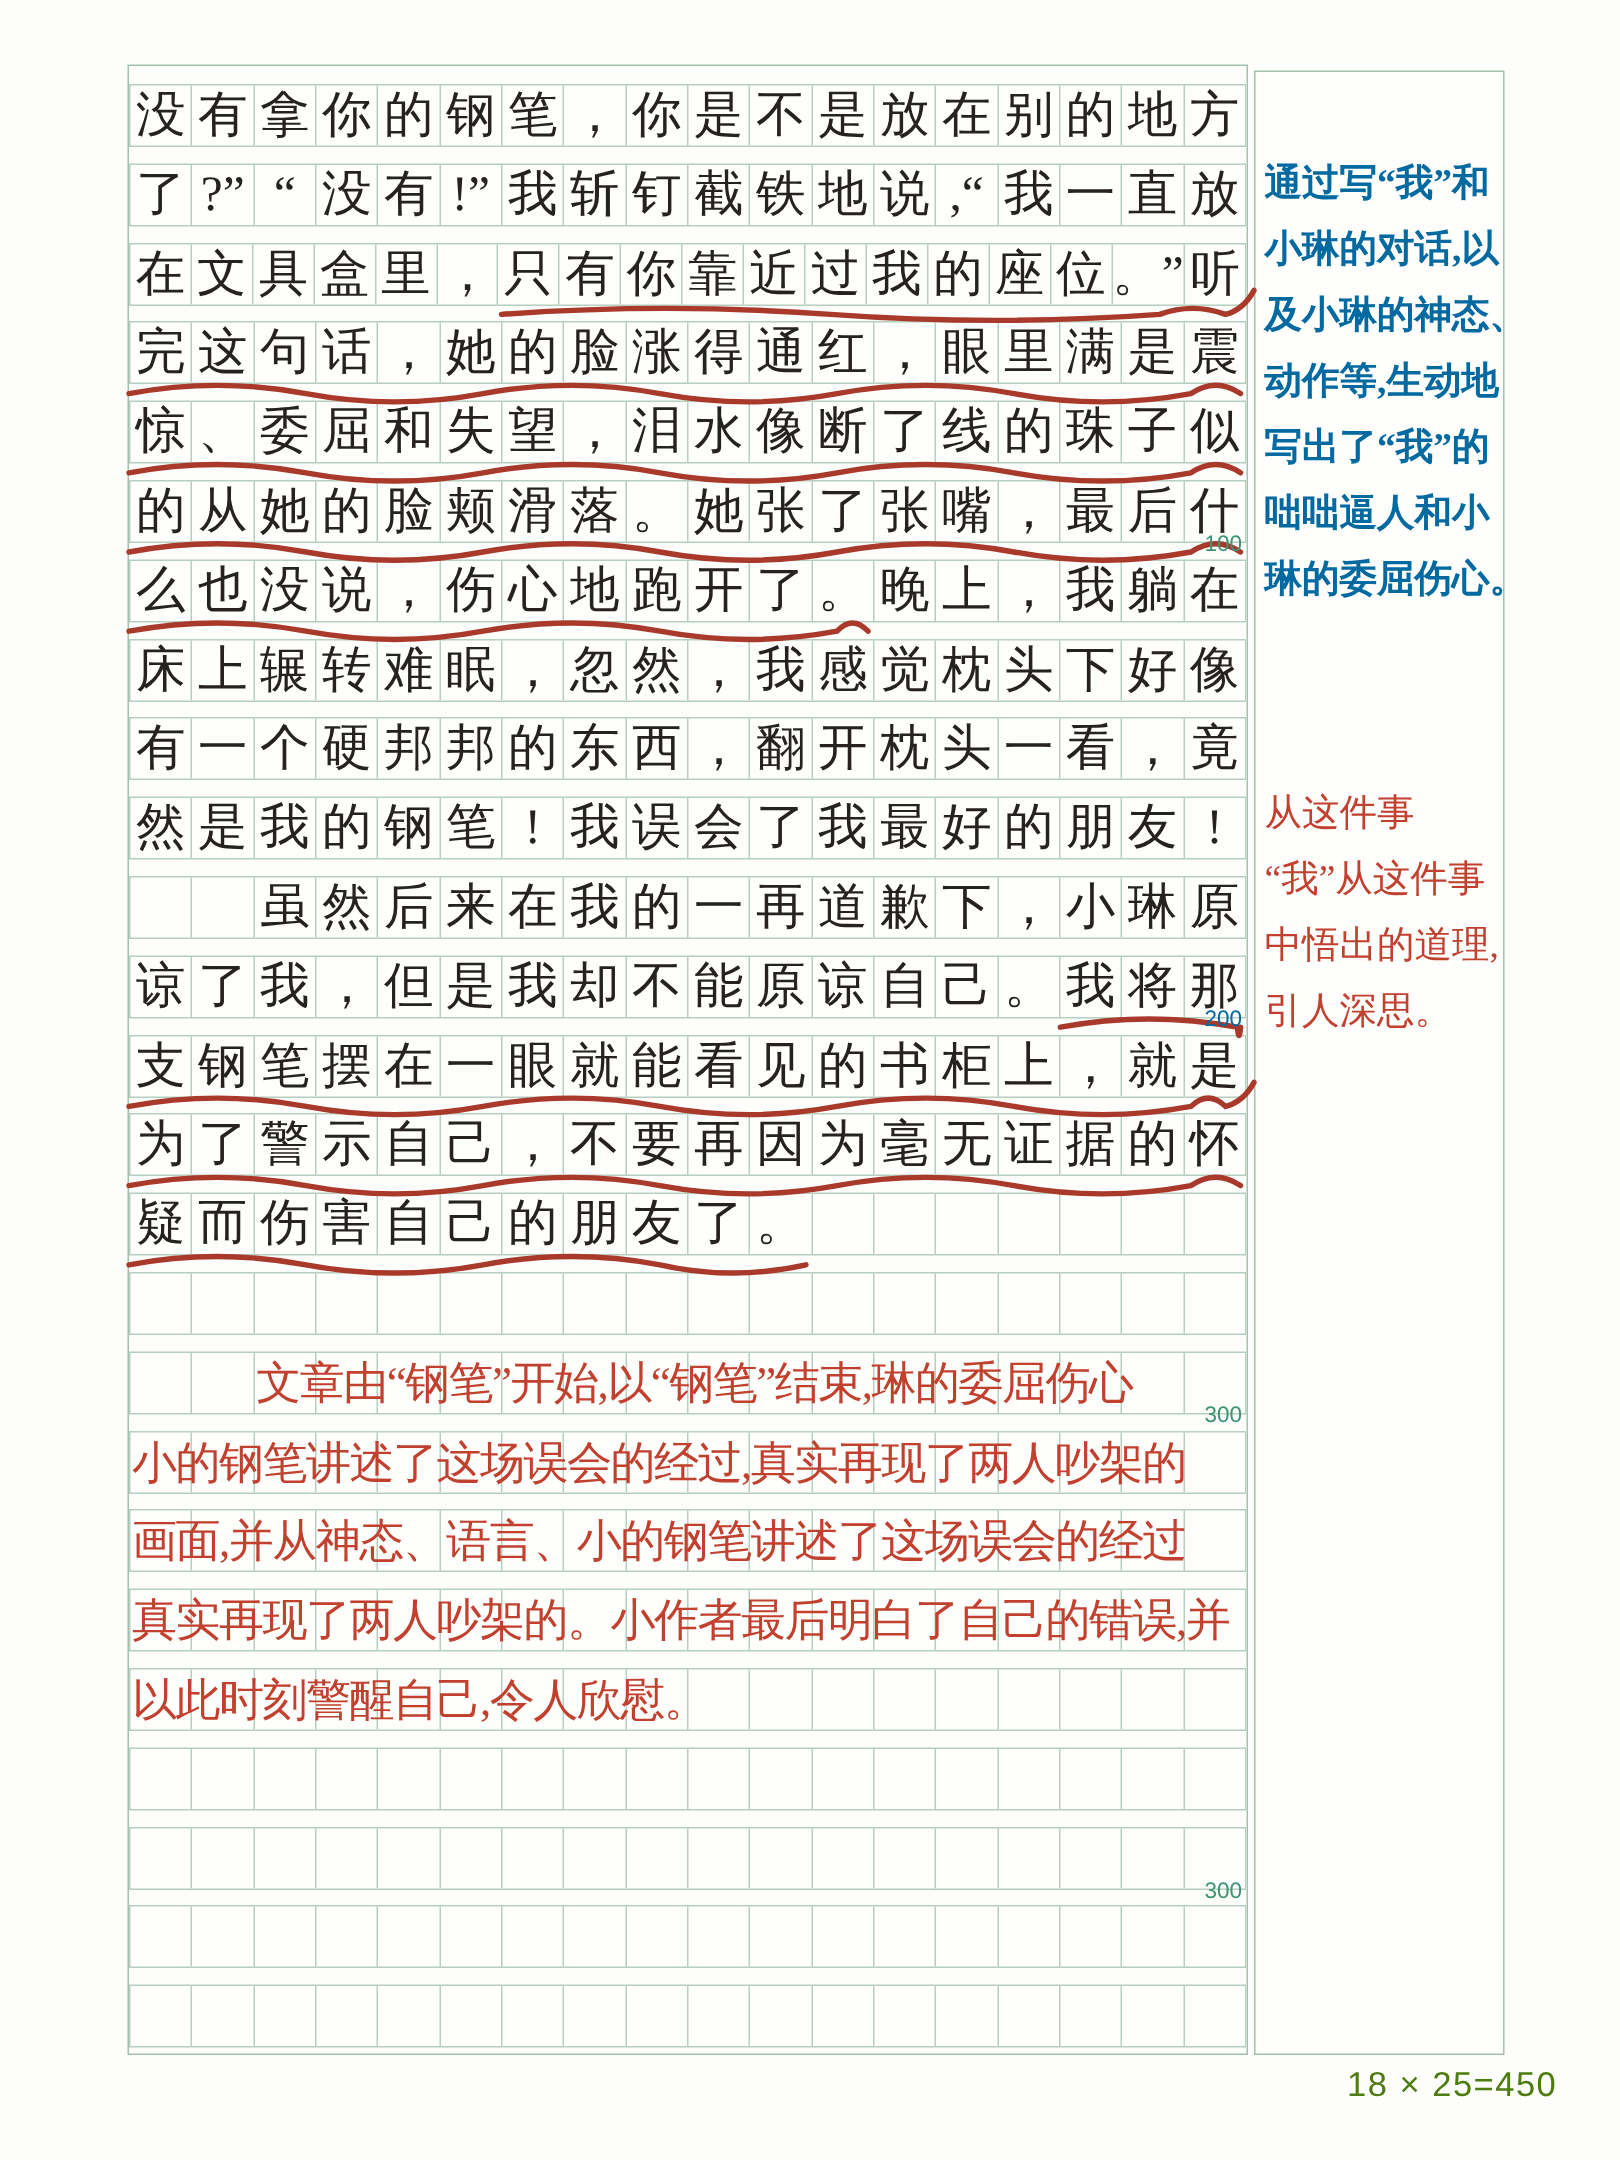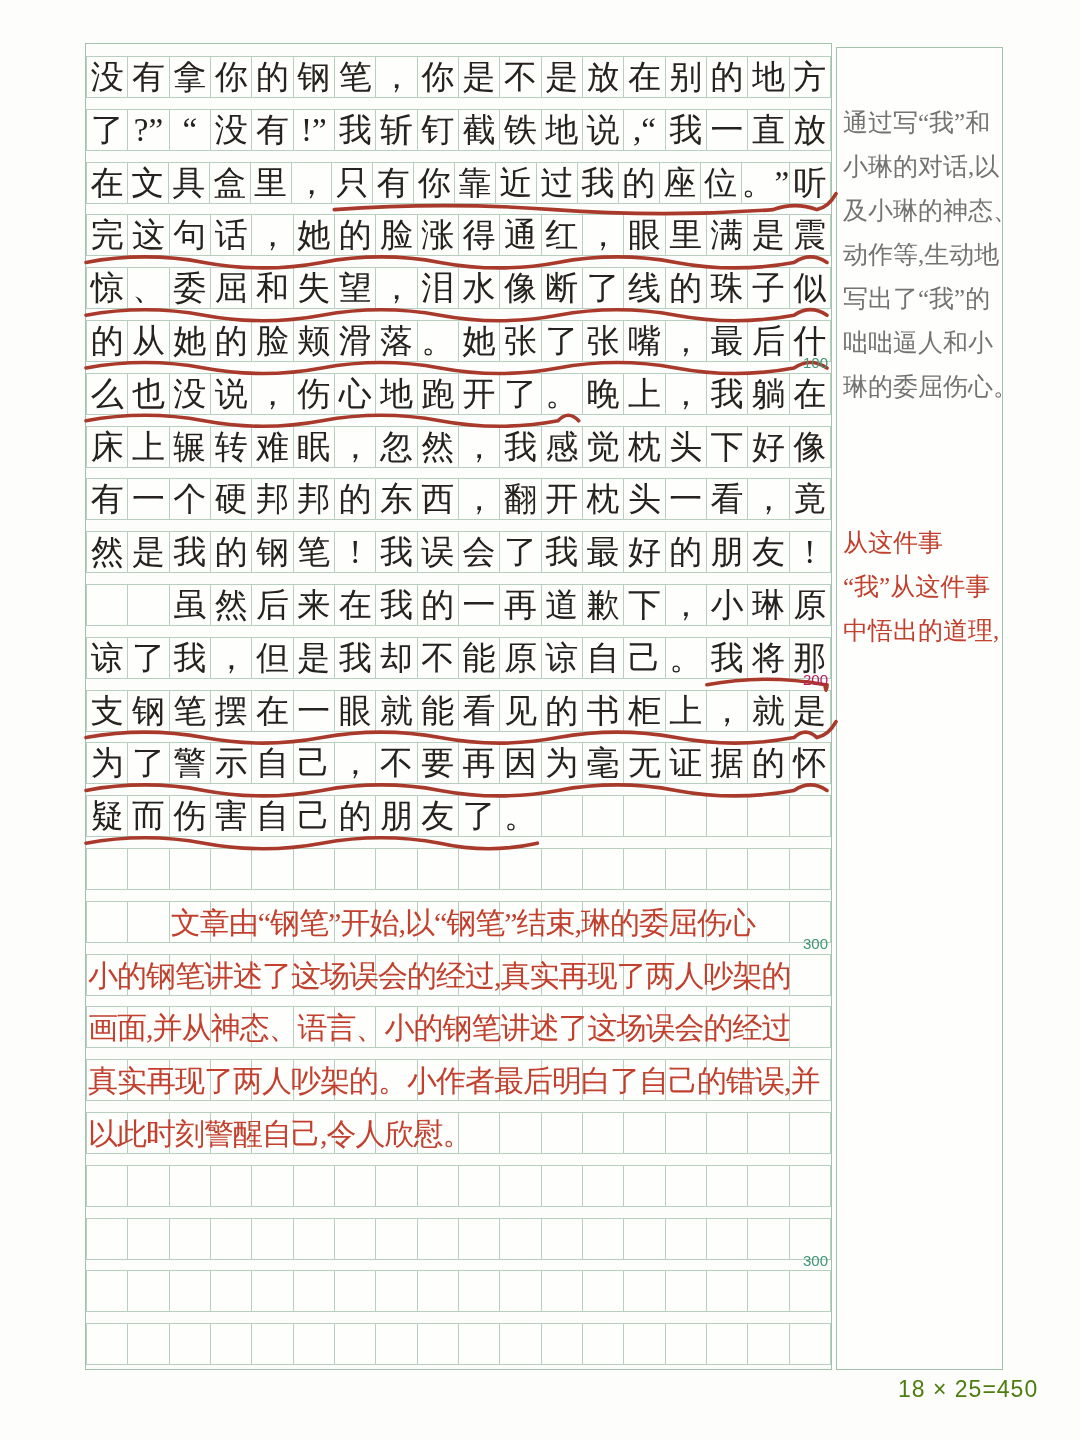--- a/index.html
+++ b/index.html
@@ -552,33 +552,34 @@
         <div class="grid-cell" style="color: rgb(38, 34, 32);"></div>
         <div class="grid-cell" style="color: rgb(38, 34, 32);"></div>
         <div class="grid-cell" style="color: rgb(38, 34, 32);"></div>
         <div class="grid-cell" style="color: rgb(38, 34, 32);"></div>
         <div class="grid-cell" style="color: rgb(38, 34, 32);"></div>
         <div class="grid-cell" style="color: rgb(38, 34, 32);"></div>
         <div class="grid-cell" style="color: rgb(38, 34, 32);"></div>
       </div>
     </div>
   <div class="margin-col" id="marginCol">
-      <div class="margin-comment" style="top: 53px; color: #737373;">
+      <div class="margin-comment" style="top: 53px; color: #0369a1; font-weight: bold;">
         <div>通过写“我”和</div>
         <div>小琳的对话,以</div>
         <div>及小琳的神态、</div>
         <div>动作等,生动地</div>
         <div>写出了“我”的</div>
         <div>咄咄逼人和小</div>
         <div>琳的委屈伤心。</div>
       </div>
       <div class="margin-comment" style="top: 473px; color: rgb(194, 64, 46);">
         <div>从这件事</div>
         <div>“我”从这件事</div>
         <div>中悟出的道理,</div>
+        <div>引人深思。</div>
       </div>
     </div>
   <svg id="overlay" viewBox="0 0 1080 1440">
       <path d="M334.3,209.6 q109.7,-8.0 219.4,0 q109.7,8.0 219.4,0 q21.9,-8.0 43.9,0 q12,-3 19,-16" fill="none" stroke="#a93a2b" stroke-width="3.6" stroke-linecap="round"></path>
       <path d="M86.0,262.4 q59.0,-11.0 118.0,0 q59.0,11.0 118.0,0 q59.0,-11.0 118.0,0 q59.0,11.0 118.0,0 q59.0,-11.0 118.0,0 q59.0,11.0 118.0,0 q16.5,-11.0 33.0,0" fill="none" stroke="#a93a2b" stroke-width="3.6" stroke-linecap="round"></path>
       <path d="M86.0,315.2 q59.0,-11.0 118.0,0 q59.0,11.0 118.0,0 q59.0,-11.0 118.0,0 q59.0,11.0 118.0,0 q59.0,-11.0 118.0,0 q59.0,11.0 118.0,0 q16.5,-11.0 33.0,0" fill="none" stroke="#a93a2b" stroke-width="3.6" stroke-linecap="round"></path>
       <path d="M86.0,368.0 q59.0,-11.0 118.0,0 q59.0,11.0 118.0,0 q59.0,-11.0 118.0,0 q59.0,11.0 118.0,0 q59.0,-11.0 118.0,0 q59.0,11.0 118.0,0 q16.5,-11.0 33.0,0" fill="none" stroke="#a93a2b" stroke-width="3.6" stroke-linecap="round"></path>
       <path d="M86.0,420.8 q59.0,-11.0 118.0,0 q59.0,11.0 118.0,0 q59.0,-11.0 118.0,0 q59.0,11.0 118.0,0 q10.3,-11.0 20.7,0" fill="none" stroke="#a93a2b" stroke-width="3.6" stroke-linecap="round"></path>
       <path d="M706.9,684.8 q59.0,-11.0 118.0,0 q1.1,11.0 2.2,0" fill="none" stroke="#a93a2b" stroke-width="3.6" stroke-linecap="round"></path>
       <path d="M86.0,737.6 q59.0,-11.0 118.0,0 q59.0,11.0 118.0,0 q59.0,-11.0 118.0,0 q59.0,11.0 118.0,0 q59.0,-11.0 118.0,0 q59.0,11.0 118.0,0 q11.5,-11.0 23.0,0 q12,-3 19,-16" fill="none" stroke="#a93a2b" stroke-width="3.6" stroke-linecap="round"></path>
@@ -587,18 +588,18 @@
     </svg>
   <div id="redlines">
       <div class="red-line" style="top: 901.8px; left: 170.78px; color: rgb(194, 64, 46);">文章由“钢笔”开始,以“钢笔”结束,琳的委屈伤心</div>
       <div class="red-line" style="top: 954.6px; left: 88px; color: rgb(194, 64, 46);">小的钢笔讲述了这场误会的经过,真实再现了两人吵架的</div>
       <div class="red-line" style="top: 1007.4px; left: 88px; color: rgb(194, 64, 46);">画面,并从神态、语言、小的钢笔讲述了这场误会的经过</div>
       <div class="red-line" style="top: 1060.2px; left: 88px; color: rgb(194, 64, 46);">真实再现了两人吵架的。小作者最后明白了自己的错误,并</div>
       <div class="red-line" style="top: 1113px; left: 88px; color: rgb(194, 64, 46);">以此时刻警醒自己,令人欣慰。</div>
     </div>
   <div id="markers">
       <div class="marker" style="left: 770px; top: 355px; color: rgb(61, 149, 119);">100</div>
-      <div class="marker" style="left: 770px; top: 671.8px; color: #be185d;">200</div>
+      <div class="marker" style="left: 770px; top: 671.8px; color: #0369a1;">200</div>
       <div class="marker" style="left: 770px; top: 935.8px; color: rgb(61, 149, 119);">300</div>
       <div class="marker" style="left: 770px; top: 1252.6px; color: rgb(61, 149, 119);">300</div>
     </div>
   <div class="footer-formula" style="color: #4d7c0f;">18 × 25=450</div>
 </div>
 
 </body></html>

